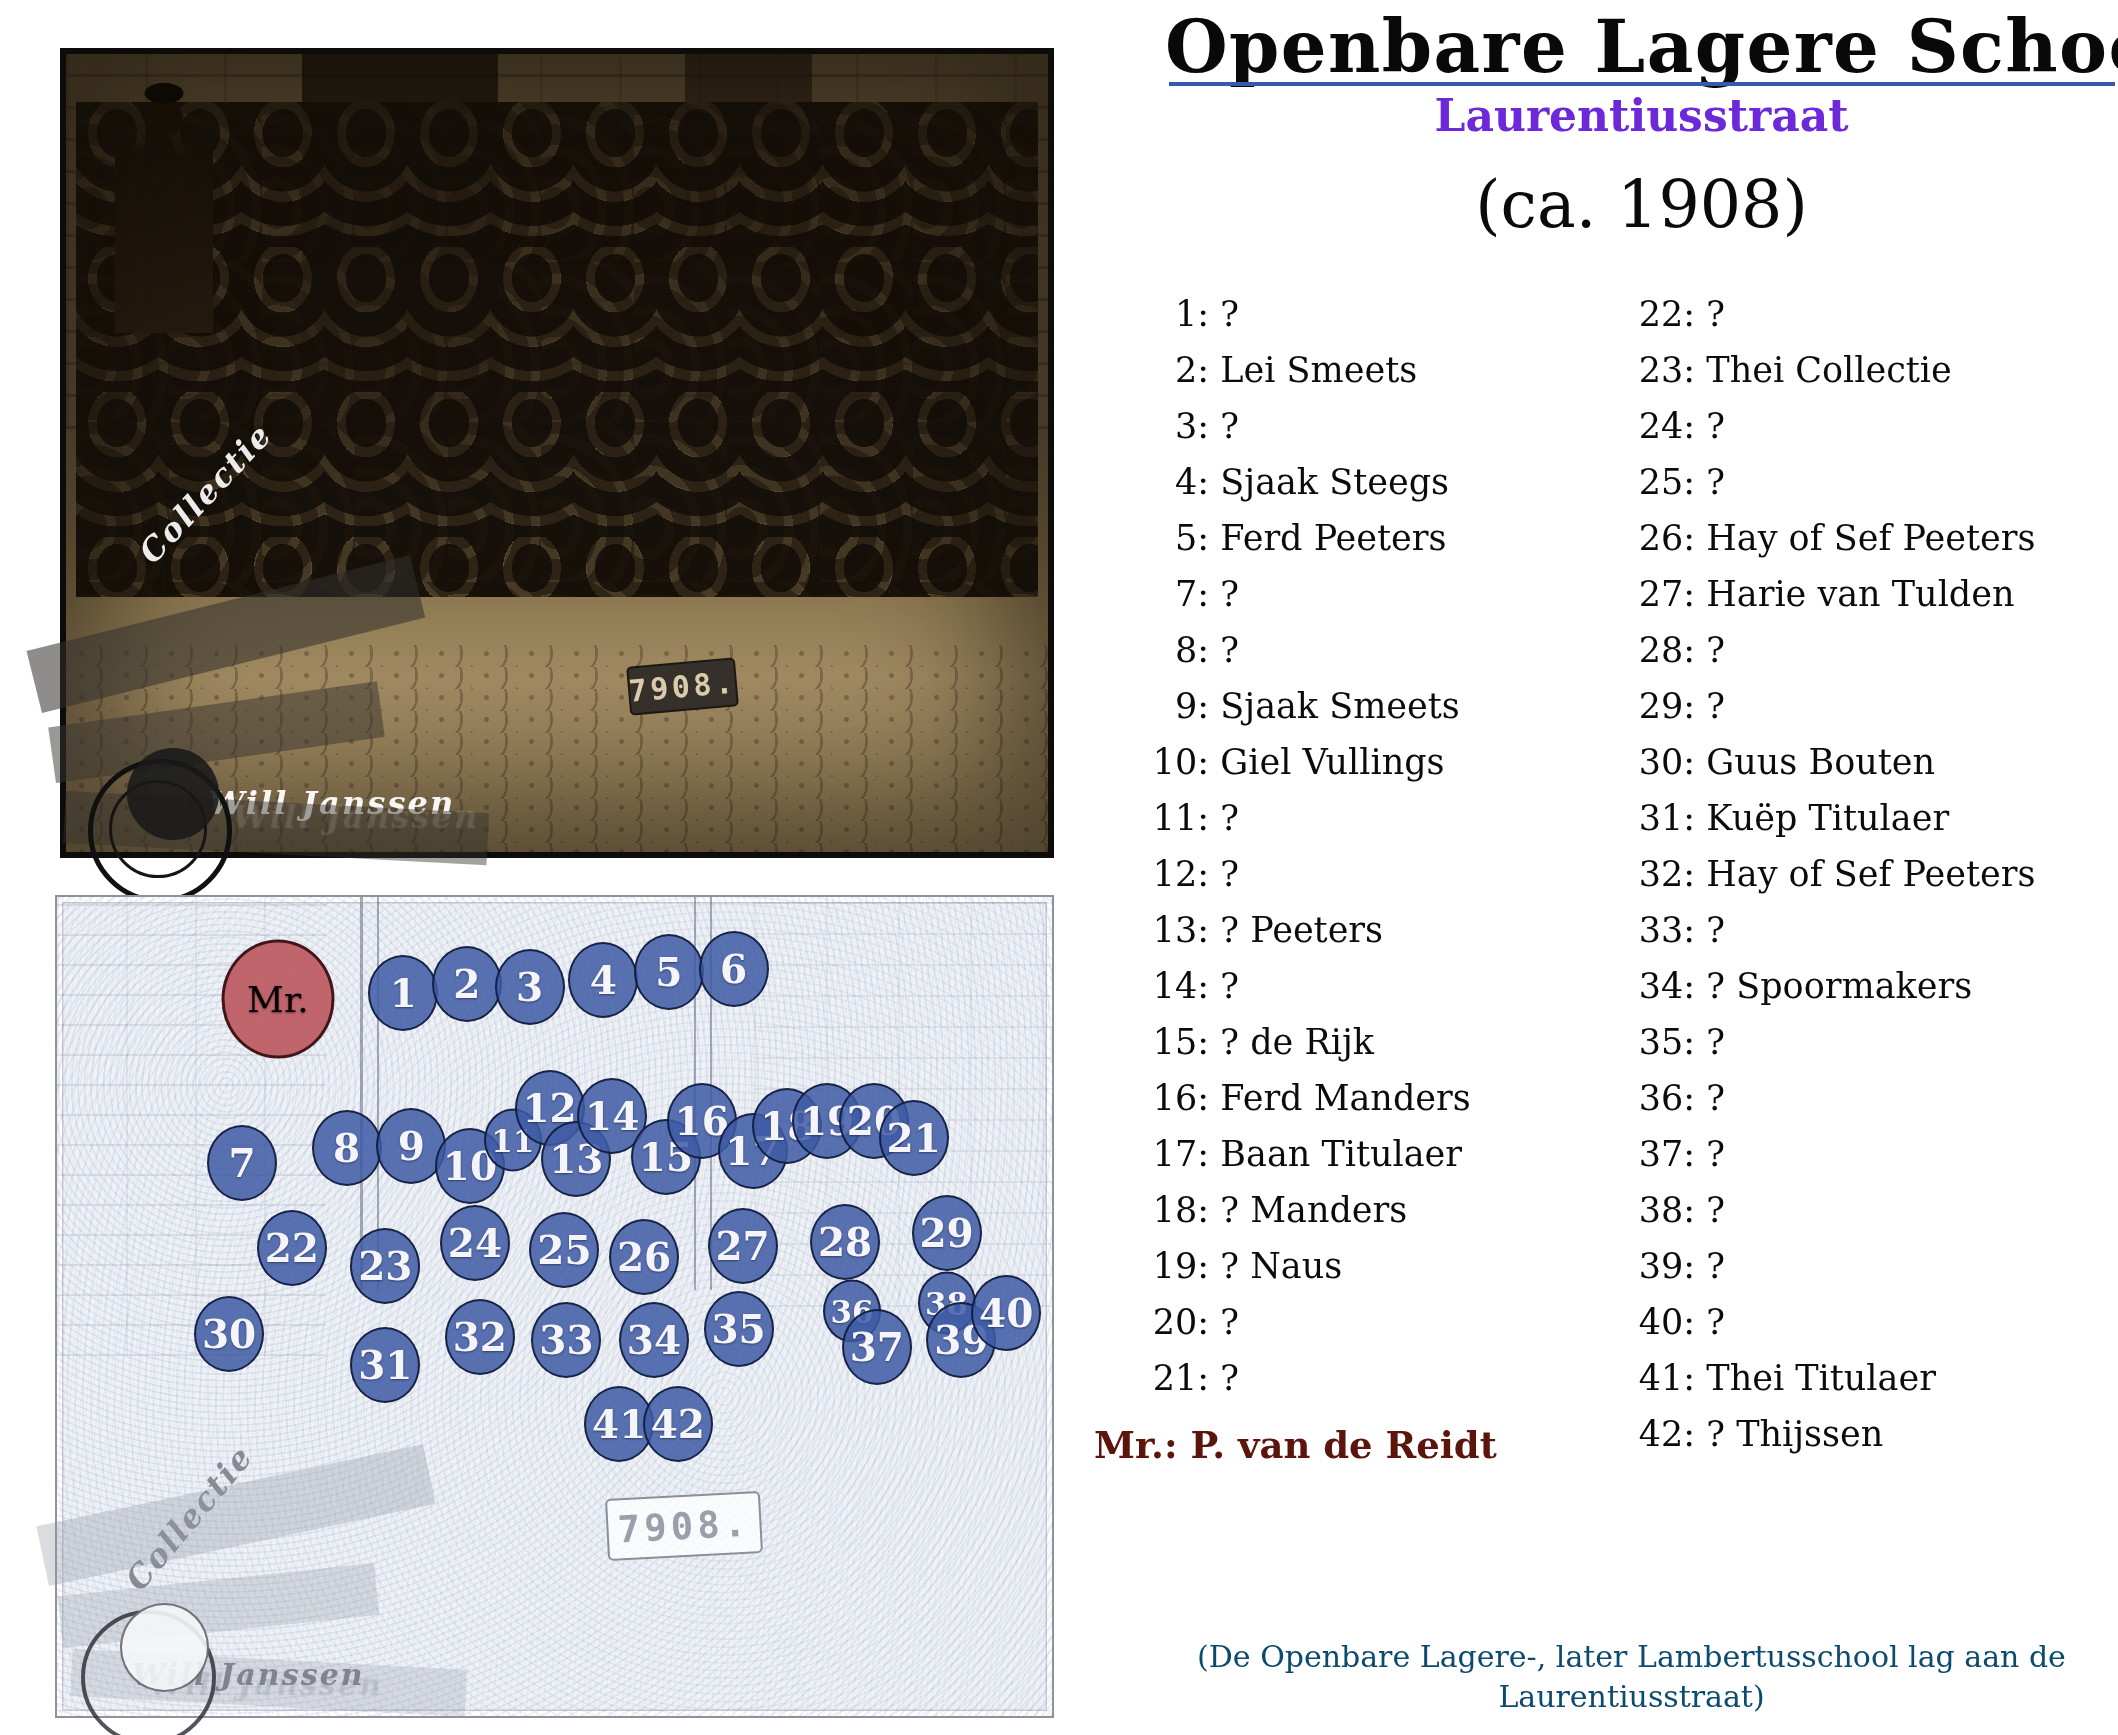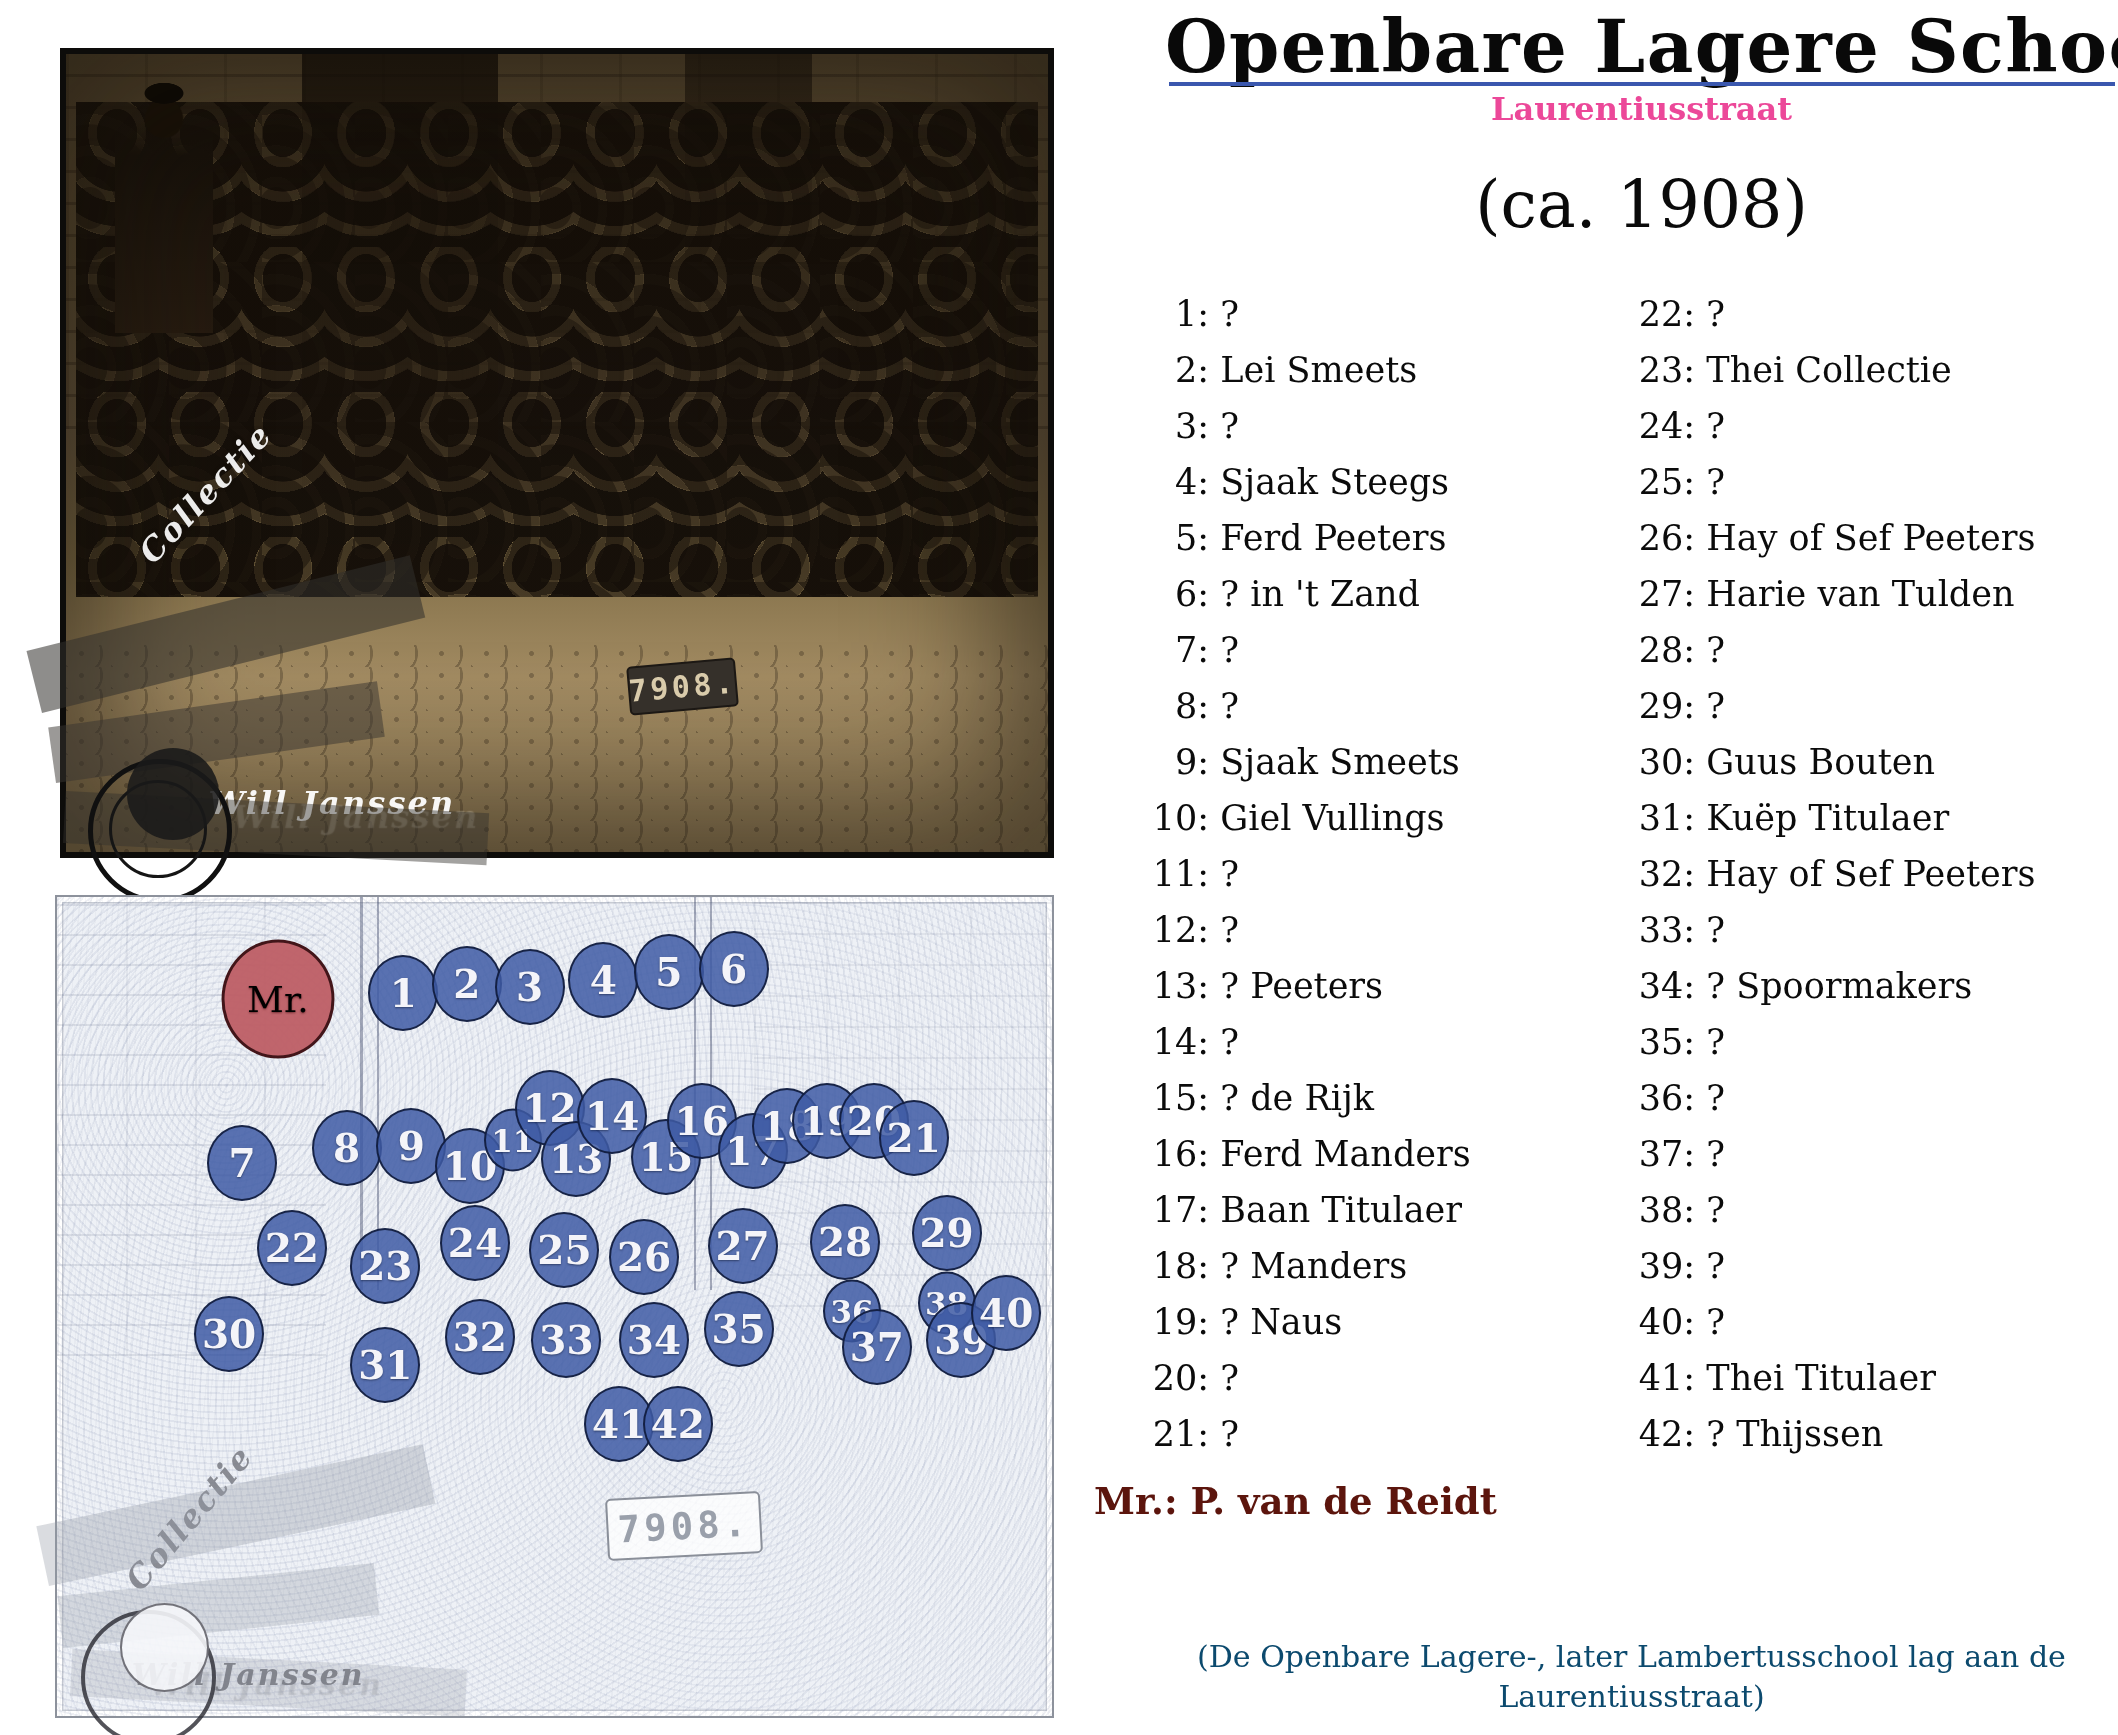--- a/index.html
+++ b/index.html
@@ -89,21 +89,21 @@
   .mr-marker{position:absolute;transform:translate(-50%,-50%);width:107px;height:113px;border-radius:50%;
      background:rgba(189,95,102,.96);border:3.5px solid rgba(45,8,12,.85);
      display:flex;align-items:center;justify-content:center;
      color:#000000;font-weight:normal;font-size:36px;text-shadow:0 1.4px 2.1px rgba(60,10,14,.6);}
 
   
   .title{position:absolute;left:1165px;top:4.2px;width:953px;text-align:center;
      font-size:72px;font-weight:bold;letter-spacing:1.4px;color:#090909;white-space:nowrap;}
   .title-underline{position:absolute;left:1169px;top:82px;width:946px;height:4.2px;background:#3a57ae;}
   .subtitle{position:absolute;left:1165px;top:90px;width:953px;text-align:center;
-     font-size:32px;font-weight:bold;color:#ec4899;}
+     font-size:44px;font-weight:bold;color:#6d28d9;}
   .year{position:absolute;left:1165px;top:167px;width:953px;text-align:center;font-size:65px;color:#0a0a0a;}
 
   .col{position:absolute;font-size:35px;color:#0b0b0b;}
   .col-left{left:1131px;top:286px;width:473px;}
   .col-right{left:1617px;top:286px;width:501px;}
   .row{line-height:56px;white-space:nowrap;}
   .row .num{display:inline-block;width:78px;text-align:right;}
   .row .nm{margin-left:11.3px;}
   .note{line-height:40px;font-size:27px;font-weight:bold;color:#2633c4;padding-left:140px;white-space:nowrap;}
   .mr-line{margin-top:17px;margin-left:-37px;line-height:45px;font-size:37px;font-weight:bold;color:#5c150d;white-space:nowrap;}
@@ -206,21 +206,20 @@
   <div class="title-underline"></div>
   <div class="subtitle">Laurentiusstraat</div>
   <div class="year">(ca. 1908)</div>
 
   <div class="col col-left" id="colLeft">
       <div class="row"><span class="num">1:</span><span class="nm">?</span></div>
       <div class="row"><span class="num">2:</span><span class="nm">Lei Smeets</span></div>
       <div class="row"><span class="num">3:</span><span class="nm">?</span></div>
       <div class="row"><span class="num">4:</span><span class="nm">Sjaak Steegs</span></div>
       <div class="row"><span class="num">5:</span><span class="nm">Ferd Peeters</span></div>
-      <div class="row"><span class="num">6:</span><span class="nm">? in 't Zand</span></div>
       <div class="row"><span class="num">7:</span><span class="nm">?</span></div>
       <div class="row"><span class="num">8:</span><span class="nm">?</span></div>
       <div class="row"><span class="num">9:</span><span class="nm">Sjaak Smeets</span></div>
       <div class="row"><span class="num">10:</span><span class="nm">Giel Vullings</span></div>
       <div class="row"><span class="num">11:</span><span class="nm">?</span></div>
       <div class="row"><span class="num">12:</span><span class="nm">?</span></div>
       <div class="row"><span class="num">13:</span><span class="nm">? Peeters</span></div>
       <div class="row"><span class="num">14:</span><span class="nm">?</span></div>
       <div class="row"><span class="num">15:</span><span class="nm">? de Rijk</span></div>
       <div class="row"><span class="num">16:</span><span class="nm">Ferd Manders</span></div>

